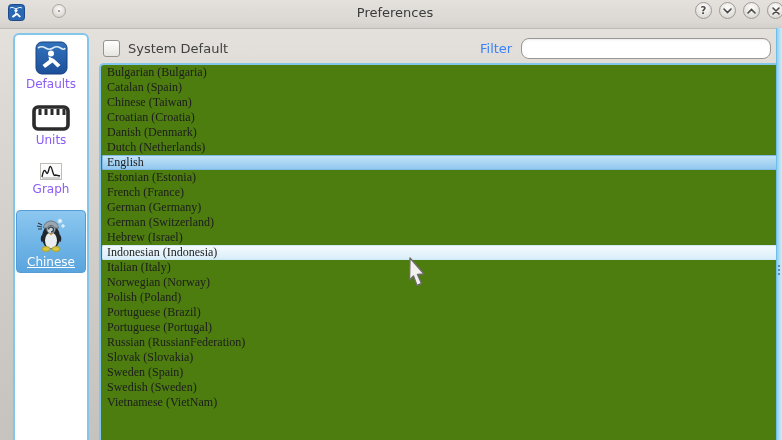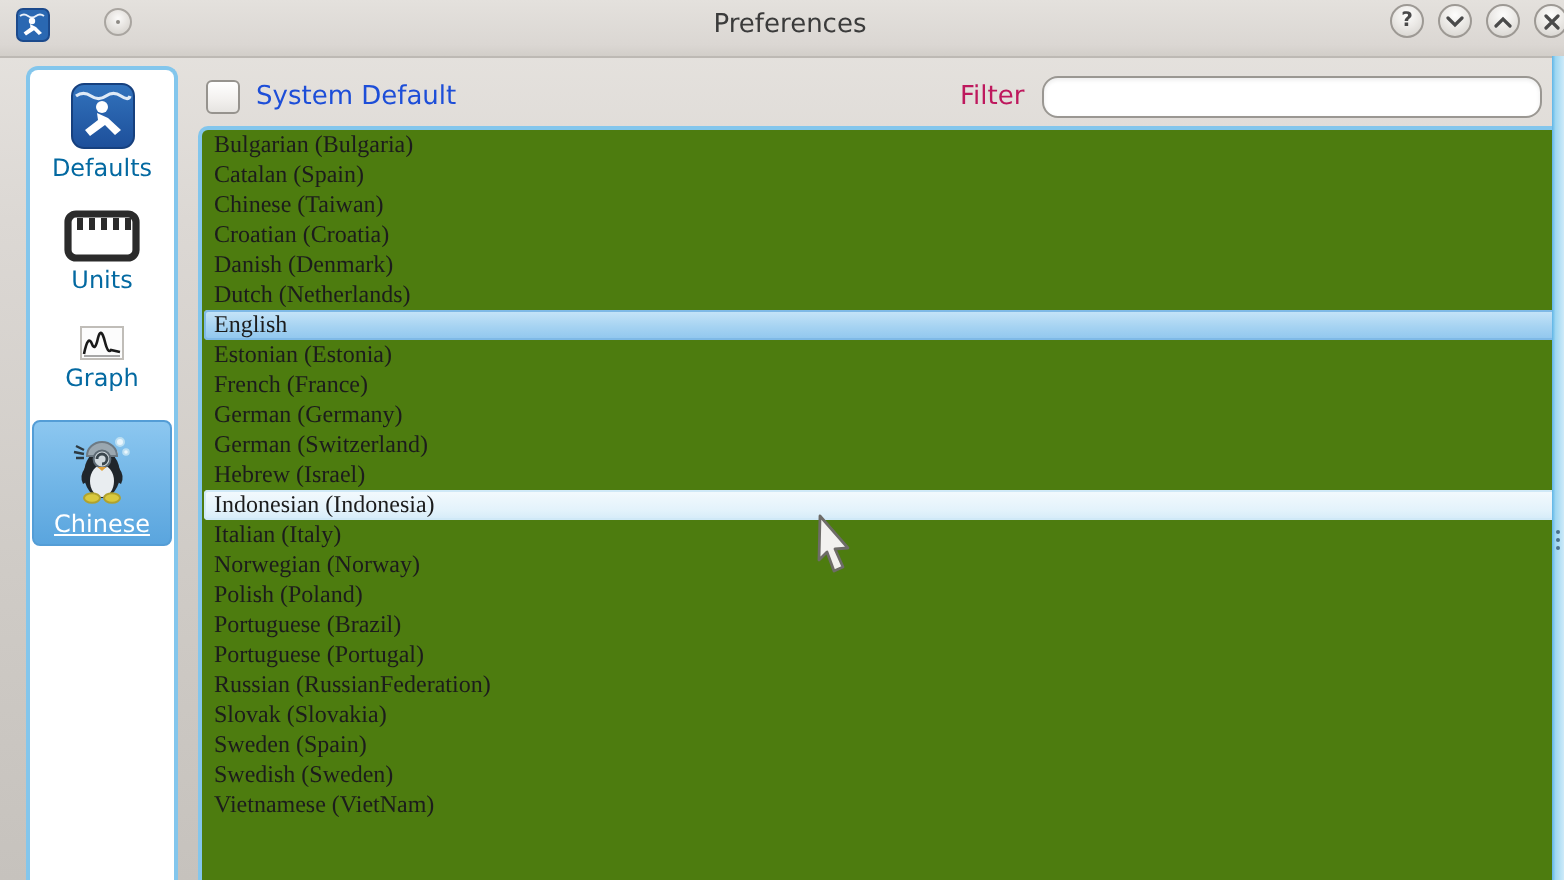--- a/index.html
+++ b/index.html
@@ -35,21 +35,21 @@
     font-size:10px;color:#4a4a4a;font-weight:bold;
   }
   .win-btn svg{display:block;}
   
   .sidebar{
     position:absolute;left:13px;top:33px;width:76px;height:407px;
     background:#ffffff;border:2px solid #83c6ec;border-radius:6px 6px 0 0;
     border-bottom:none;box-sizing:border-box;
   }
   .side-item{width:100%;display:flex;flex-direction:column;align-items:center;}
-  .side-label{font-size:12px;color:#0369a1;margin-top:2px;}
+  .side-label{font-size:12px;color:#8b5cf6;margin-top:2px;}
   .side-item.selected{
     margin:0 1px;width:70px;border-radius:4px;
     background:linear-gradient(180deg,#8cc7f0 0%,#6fb4e6 55%,#5aa5de 100%);
     border:1px solid #549dd6;box-sizing:border-box;
     padding:4px 0 3px 0;
   }
   .side-item.selected .side-label{color:#ffffff;text-decoration:underline;}
   .listbox{
     position:absolute;left:99px;top:63px;width:736px;height:377px;
     background:#4d7c0f;border:2px solid #83c6ec;border-radius:5px 5px 0 0;
@@ -67,23 +67,23 @@
     background:linear-gradient(180deg,#f4fafd 0%,#e2f2fb 70%,#d4ebf8 100%);
     box-shadow:inset 0 0 0 1px #d0e9f7;
   }
   
   .checkbox-row{position:absolute;left:103px;top:40px;display:flex;align-items:center;}
   .checkbox{
     width:17px;height:17px;border-radius:3px;box-sizing:border-box;
     border:1px solid #96938e;
     background:linear-gradient(180deg,#ffffff 0%,#f2f0ee 60%,#e6e4e1 100%);
   }
-  .checkbox-label{margin-left:8px;font-size:13px;color:#1d4ed8;}
+  .checkbox-label{margin-left:8px;font-size:13px;color:#404040;}
   .filter-row{position:absolute;left:480px;top:38px;display:flex;align-items:center;}
-  .filter-label{font-size:13px;color:#be185d;margin-right:9px;}
+  .filter-label{font-size:13px;color:#3b82f6;margin-right:9px;}
   .filter-input{
     width:250px;height:21px;box-sizing:border-box;border:1px solid #9a9792;border-radius:8px;
     background:#ffffff;font-size:12px;padding:0 6px;outline:none;color:#222;
     box-shadow:inset 0 1px 2px rgba(0,0,0,0.08);
   }
   
   .splitter{
     position:absolute;right:0;top:28px;width:6px;height:412px;
     background:linear-gradient(90deg,#5fb5e6 0%,#9ed7f2 30%,#cdeaf8 100%);
   }

